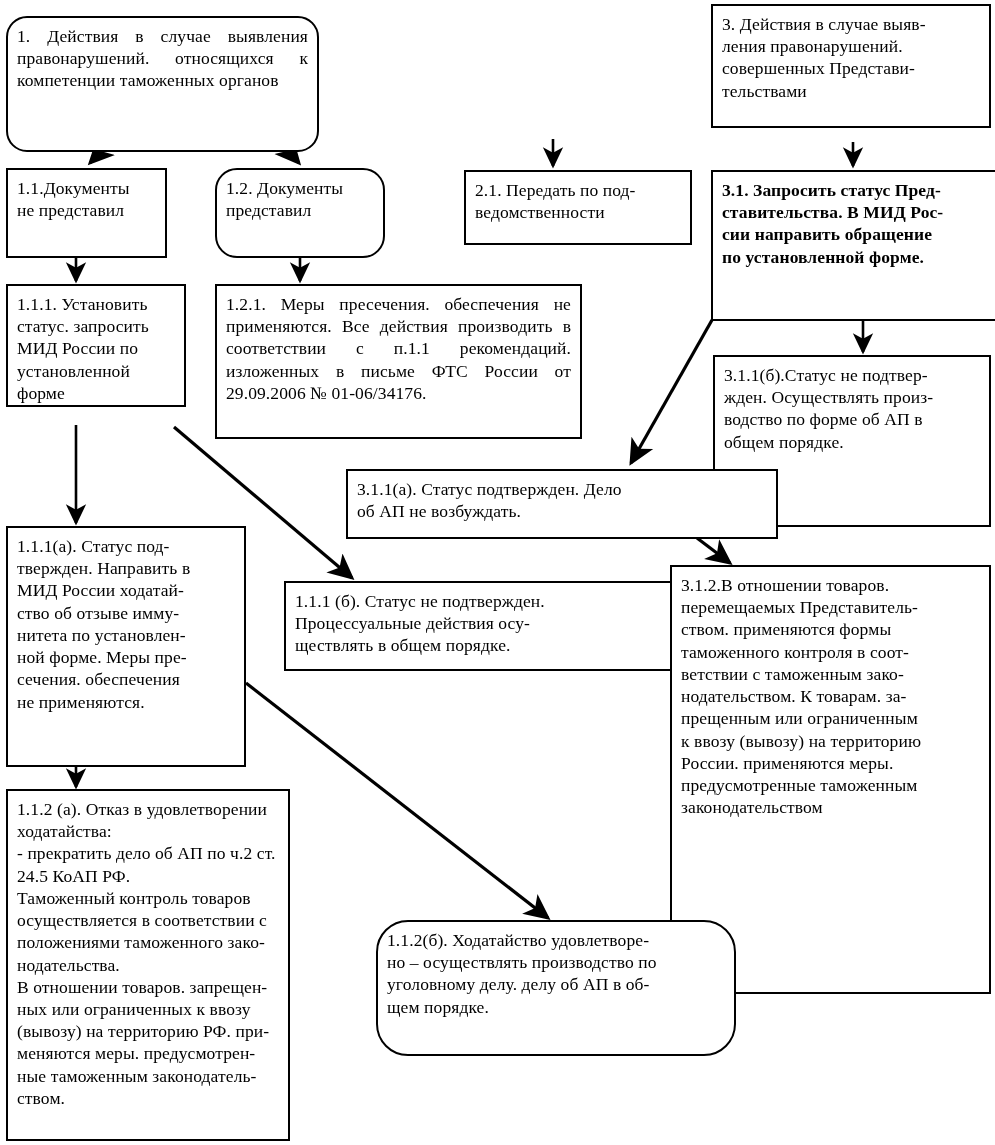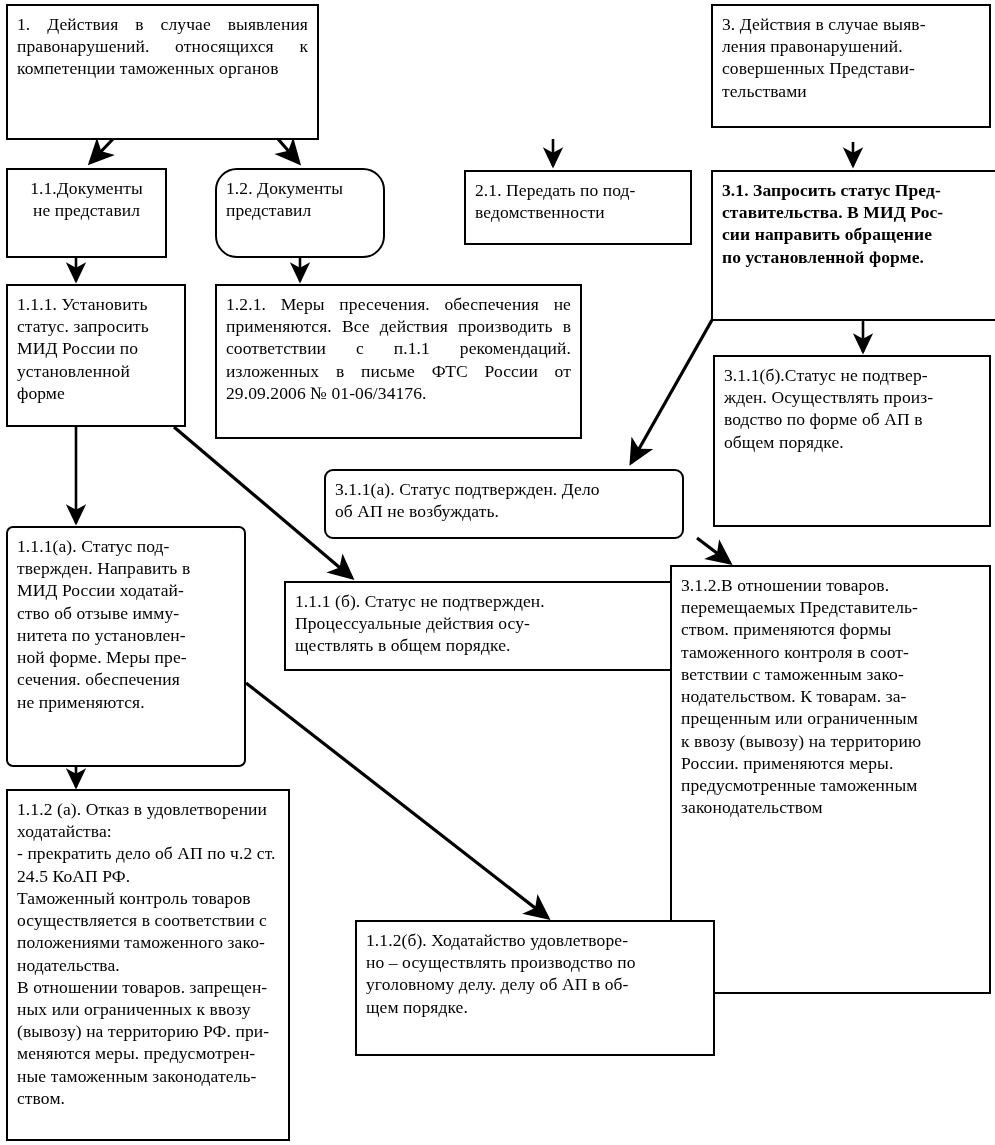--- a/index.html
+++ b/index.html
@@ -102,59 +102,59 @@
 
     <g>
       <path d="M76,766 L76,787" stroke="#000" stroke-width="2.6" fill="none" marker-end="url(#ah)"></path>
     </g>
 
     <g>
       <path d="M246,683 L548,918" stroke="#000" stroke-width="3.2" fill="none" marker-end="url(#ah)"></path>
     </g>
   </svg>
 
-  <div class="node just" style="left:6px; top:4px; width:313px; height:136px;">1. Действия в случае выявления правонарушений. относящихся к компетенции таможенных органов</div>
+  <div class="node just" style="left:6px; top:16px; width:313px; height:136px;border-radius:21px;">1. Действия в случае выявления правонарушений. относящихся к компетенции таможенных органов</div>
 
 
   <div class="node" style="left:711px; top:4px; width:280px; height:124px;">3. Действия в случае выяв-
 ления правонарушений.
 совершенных Представи-
 тельствами</div>
 
-  <div class="node" style="left:6px; top:168px; width:161px; height:90px;text-align:center;">1.1.Документы
+  <div class="node" style="left:6px; top:168px; width:161px; height:90px;">1.1.Документы
 не представил</div>
 
   <div class="node" style="left:215px; top:168px; width:170px; height:90px;border-radius:22px;">1.2. Документы
 представил</div>
 
   <div class="node" style="left:448px; top:170px; width:228px; height:75px;margin-left:16px;">2.1. Передать по под-
 ведомственности</div>
 
   <div class="node" style="left:711px; top:170px; width:308px; height:151px;font-weight:bold;">3.1. Запросить статус Пред-
 ставительства. В МИД Рос-
 сии направить обращение
 по установленной форме.</div>
 
-  <div class="node" style="left:6px; top:284px; width:180px; height:143px;">1.1.1. Установить
+  <div class="node" style="left:6px; top:284px; width:180px; height:123px;">1.1.1. Установить
 статус. запросить
 МИД России по
 установленной
 форме</div>
 
   <div class="node just" style="left:215px; top:284px; width:367px; height:155px;">1.2.1. Меры пресечения. обеспечения не применяются. Все действия производить в соответствии с п.1.1 рекомендаций. изложенных в письме ФТС России от 29.09.2006 № 01-06/34176.</div>
 
   <div class="node" style="left:713px; top:355px; width:278px; height:172px;">3.1.1(б).Статус не подтвер-
 жден. Осуществлять произ-
 водство по форме об АП в
 общем порядке.</div>
 
-  <div class="node" style="left:324px; top:469px; width:360px; height:70px;border-radius:9px;">3.1.1(а). Статус подтвержден. Дело
+  <div class="node" style="left:346px; top:469px; width:432px; height:70px;">3.1.1(а). Статус подтвержден. Дело
 об АП не возбуждать.</div>
 
-  <div class="node" style="left:6px; top:526px; width:240px; height:241px;border-radius:7px;">1.1.1(а). Статус под-
+  <div class="node" style="left:6px; top:526px; width:240px; height:241px;">1.1.1(а). Статус под-
 твержден. Направить в
 МИД России ходатай-
 ство об отзыве имму-
 нитета по установлен-
 ной форме. Меры пре-
 сечения. обеспечения
 не применяются.</div>
 
   <div class="node" style="left:284px; top:581px; width:418px; height:90px;">1.1.1 (б). Статус не подтвержден.
 Процессуальные действия осу-
@@ -180,18 +180,18 @@
 осуществляется в соответствии с
 положениями таможенного зако-
 нодательства.
 В отношении товаров. запрещен-
 ных или ограниченных к ввозу
 (вывозу) на территорию РФ. при-
 меняются меры. предусмотрен-
 ные таможенным законодатель-
 ством.</div>
 
-  <div class="node" style="left:355px; top:920px; width:360px; height:136px;">1.1.2(б). Ходатайство удовлетворе-
+  <div class="node" style="left:376px; top:920px; width:360px; height:136px;border-radius:32px;">1.1.2(б). Ходатайство удовлетворе-
 но – осуществлять производство по
 уголовному делу. делу об АП в об-
 щем порядке.</div>
 
 </div>
 
 </body></html>

